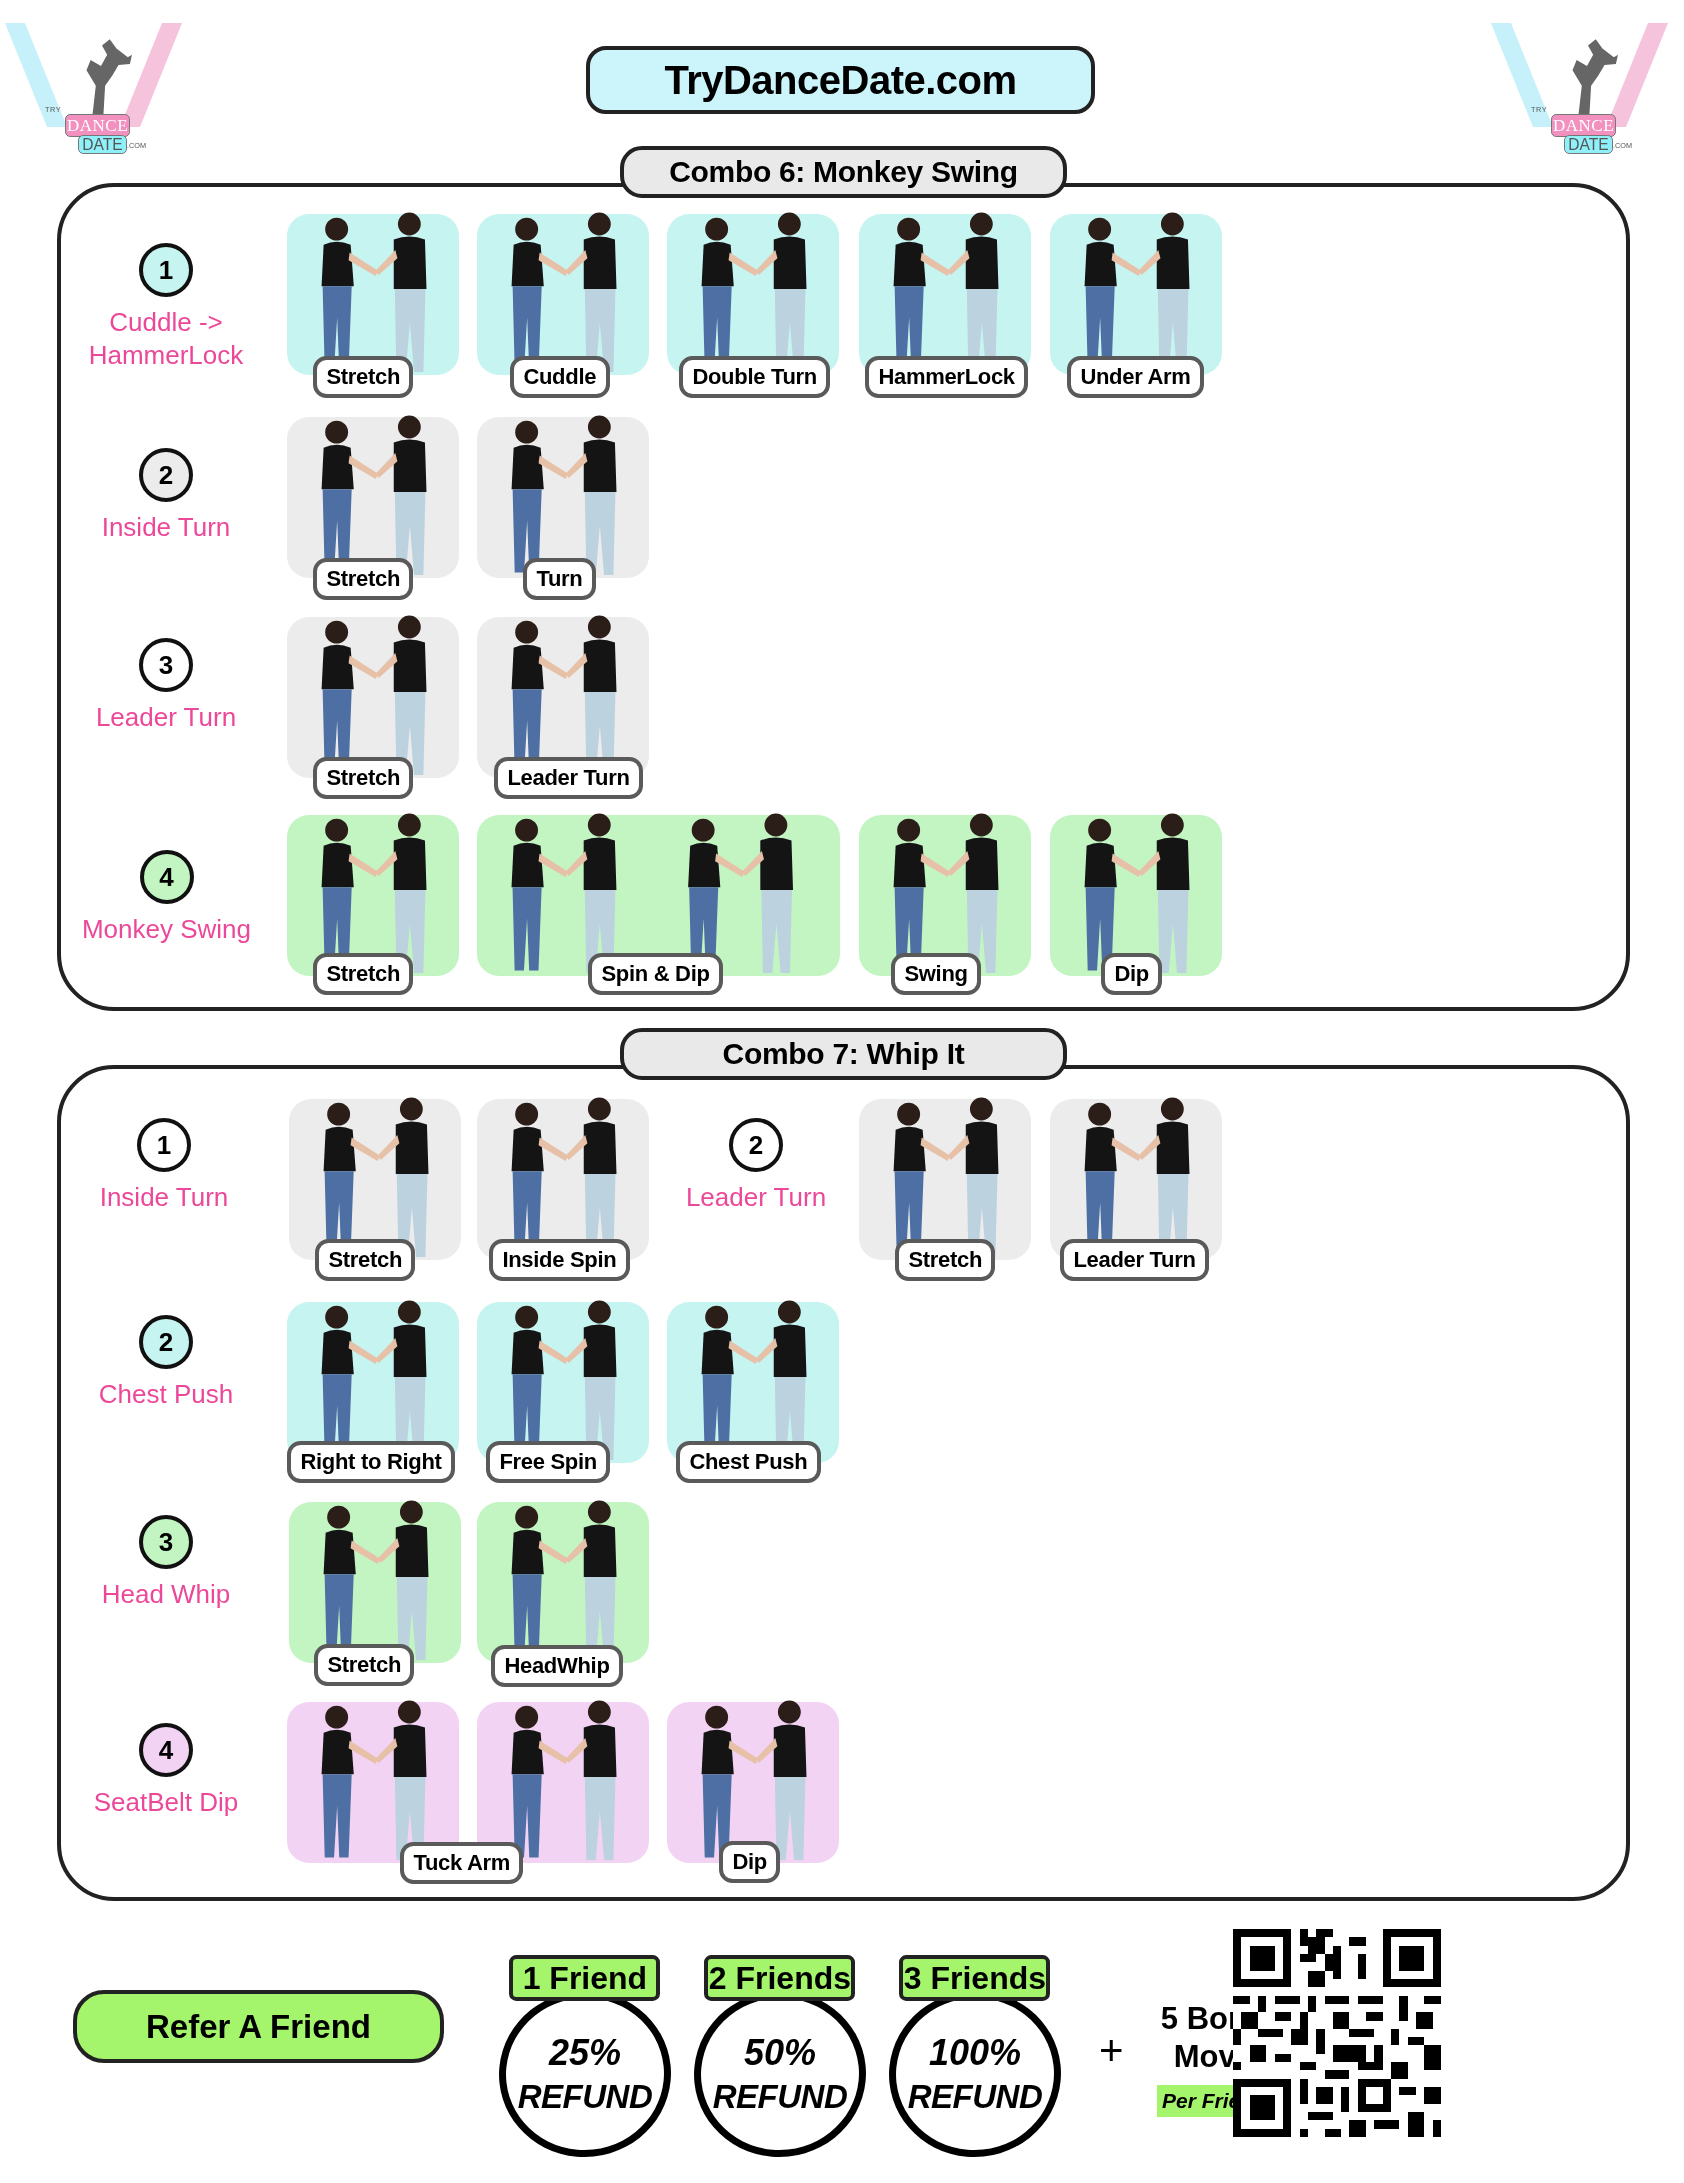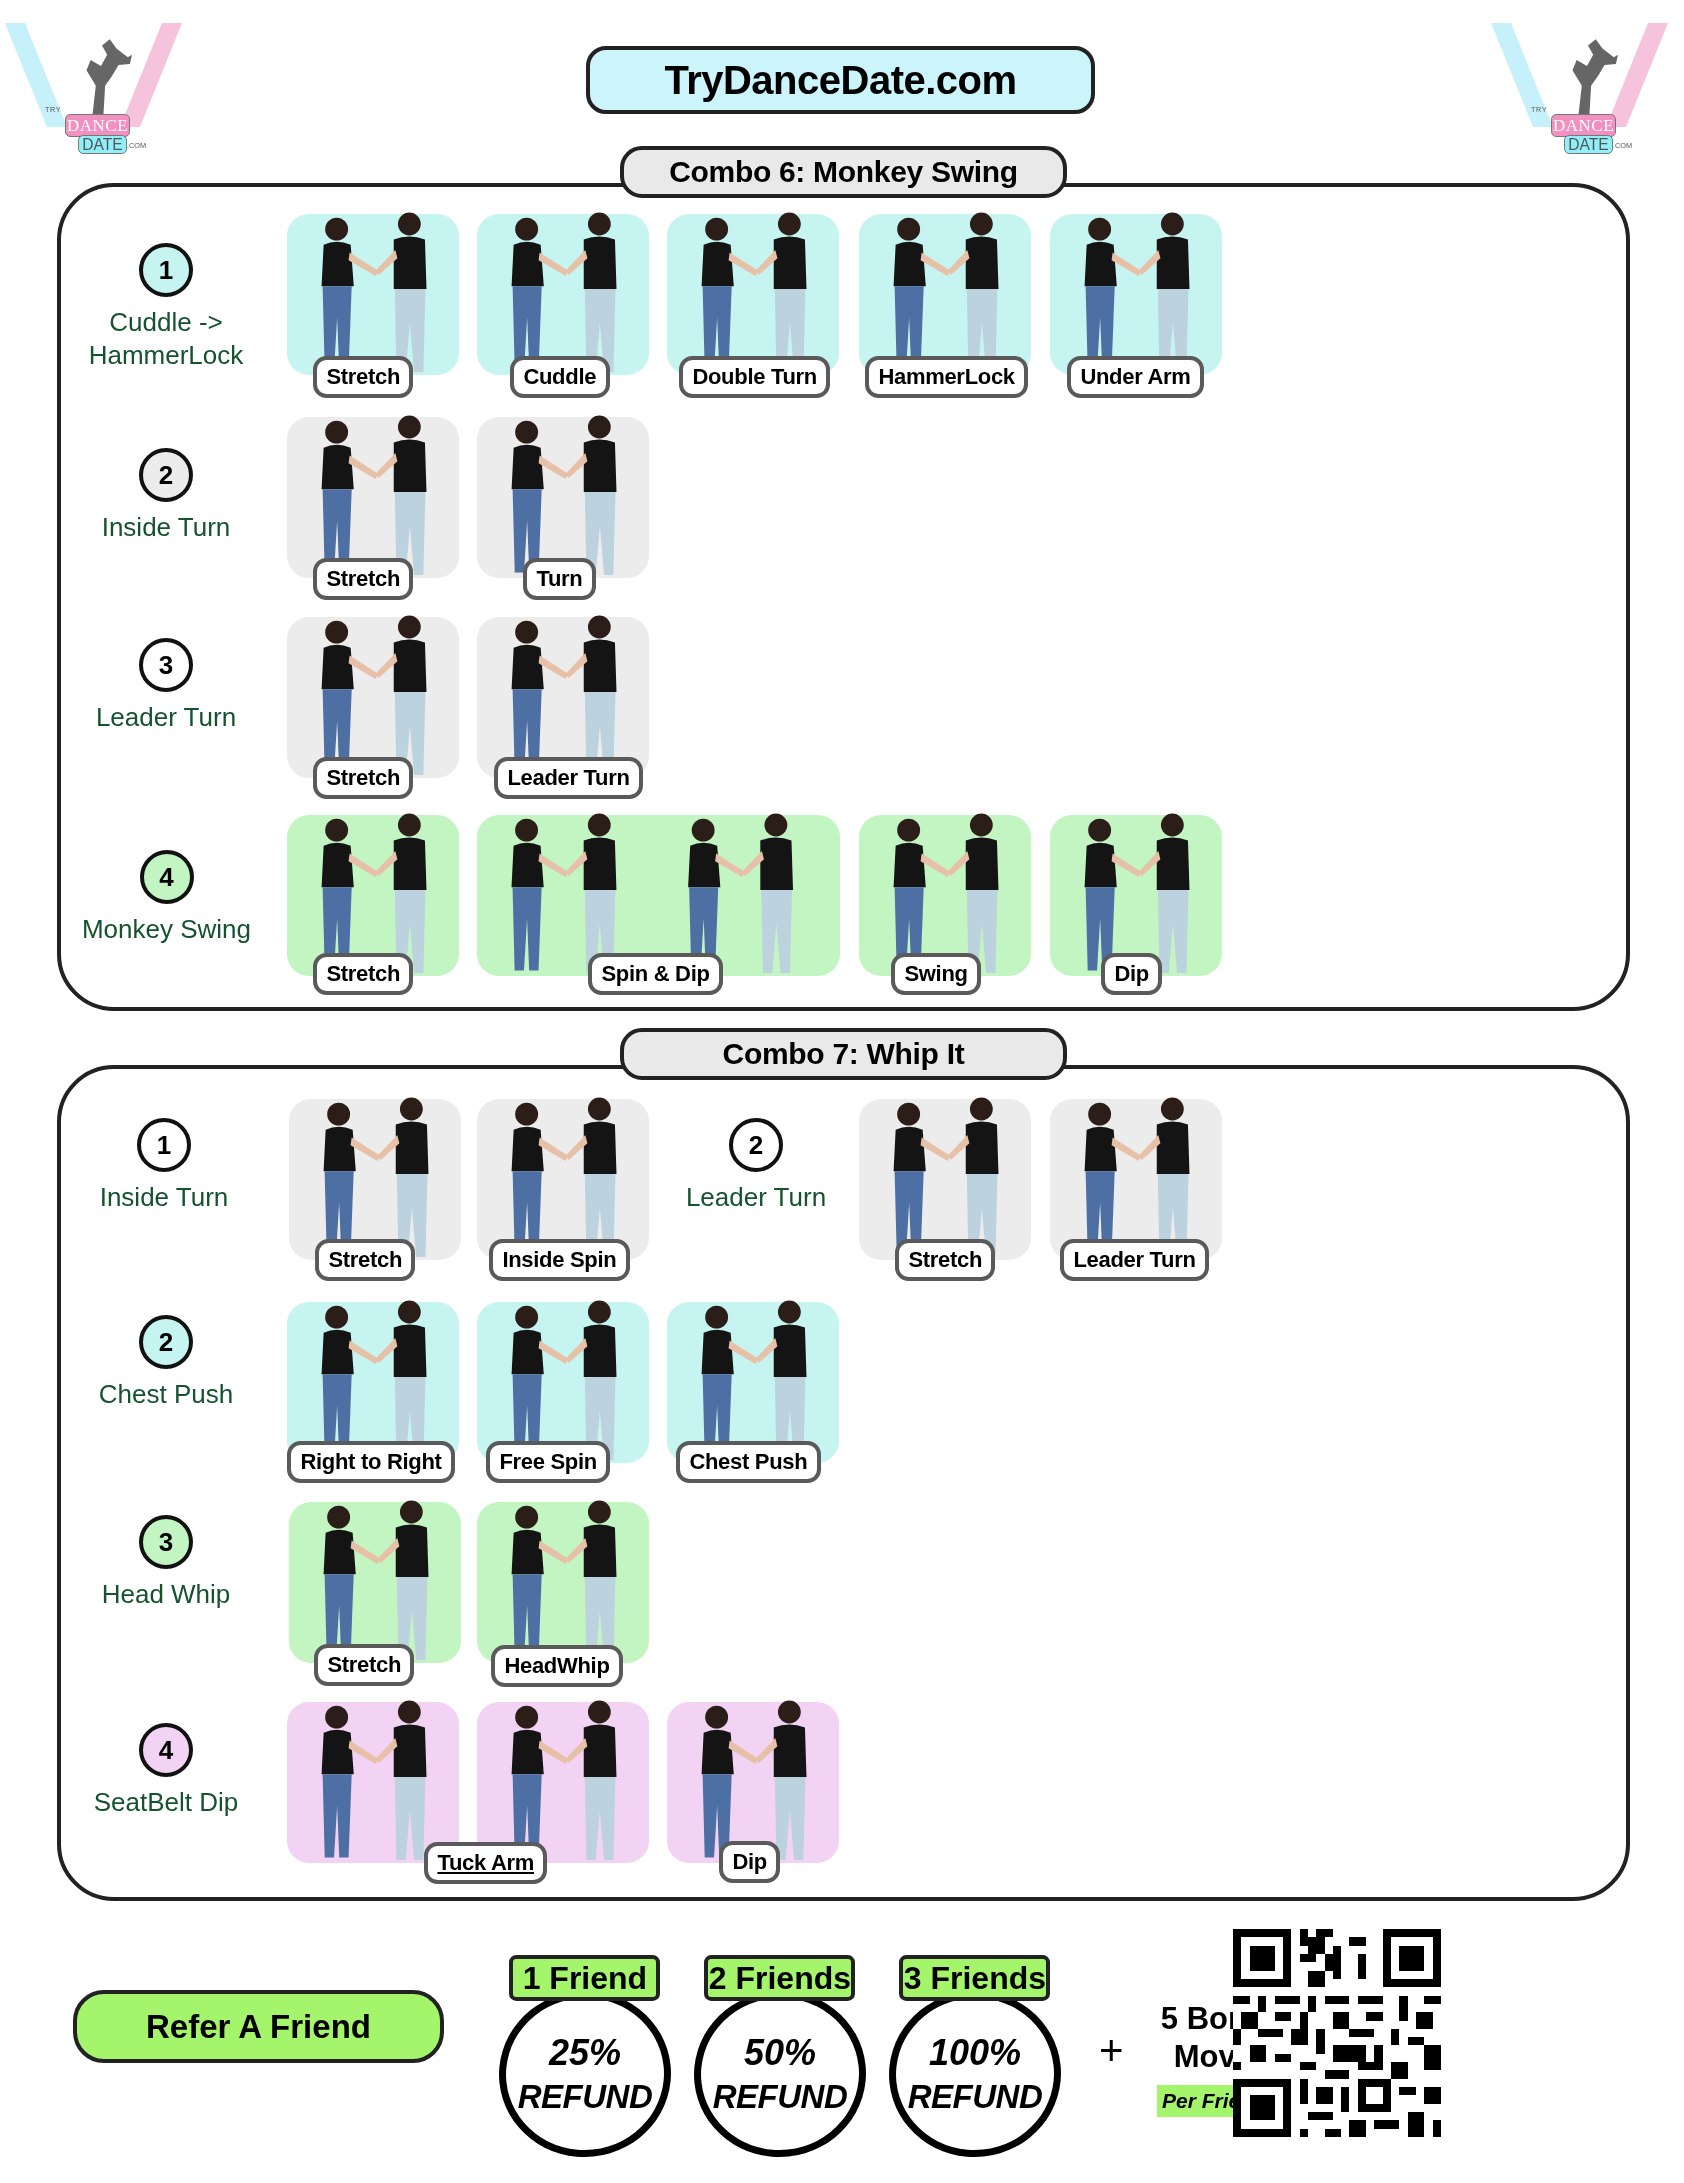--- a/index.html
+++ b/index.html
@@ -33,21 +33,21 @@
   .frame { position:absolute; border:4.7px solid #222; border-radius:57px; box-sizing:border-box; background:#fff; }
   .combo-pill { position:absolute; height:52px; background:#e9e9e9; border:4.7px solid #222; border-radius:22px;
                 box-sizing:border-box; display:flex; align-items:center; justify-content:center;
                 font-size:30px; font-weight:bold; letter-spacing:-0.3px; z-index:3; }
 
   
   .step { position:absolute; width:156px; text-align:center; }
   .step .num { width:54px; height:54px; border:4.7px solid #111; border-radius:50%; box-sizing:border-box;
                margin:0 auto 9.4px auto; display:flex; align-items:center; justify-content:center;
                font-size:26px; font-weight:bold; }
-  .step .name { font-size:26px; line-height:33px; color:#14532d; }
+  .step .name { font-size:26px; line-height:33px; color:#ec4899; }
 
   
   .tile { position:absolute; width:172px; height:161px; border-radius:22px; }
   .tile.wide { width:363px; }
   .c-cyan { background:#c6f4f0; }
   .c-gray { background:#ececec; }
   .c-green { background:#c2f5c2; }
   .c-pink { background:#f3d3f4; }
   .tile svg.people { position:absolute; left:0; top:-15.6px; width:100%; height:187px; overflow:visible; }
   .tag { position:absolute; height:42px; background:#fff; border:4.2px solid #5a5a5a; border-radius:13.5px;
@@ -307,21 +307,21 @@
 <div class="tile c-pink" style="left:287px; top:1702px;">
     <svg class="people" viewBox="0 0 330 360">
       <use href="#couple"></use>
     </svg>
   </div>
 <div class="tile c-pink" style="left:477px; top:1702px;">
     <svg class="people" viewBox="0 0 330 360">
       <use href="#couple"></use>
     </svg>
   </div>
-<div class="tag" style="left:424px; top:1842px;text-decoration:underline;">Tuck Arm</div>
+<div class="tag" style="left:400px; top:1842px;">Tuck Arm</div>
 <div class="tile c-pink" style="left:667px; top:1702px;">
     <svg class="people" viewBox="0 0 330 360">
       <use href="#couple"></use>
     </svg>
   </div>
 <div class="tag" style="left:719px; top:1841px;">Dip</div>
 
 <div class="refer-btn">Refer A Friend</div>
 
 <div class="reward" style="left:499px; top:1955px;">

